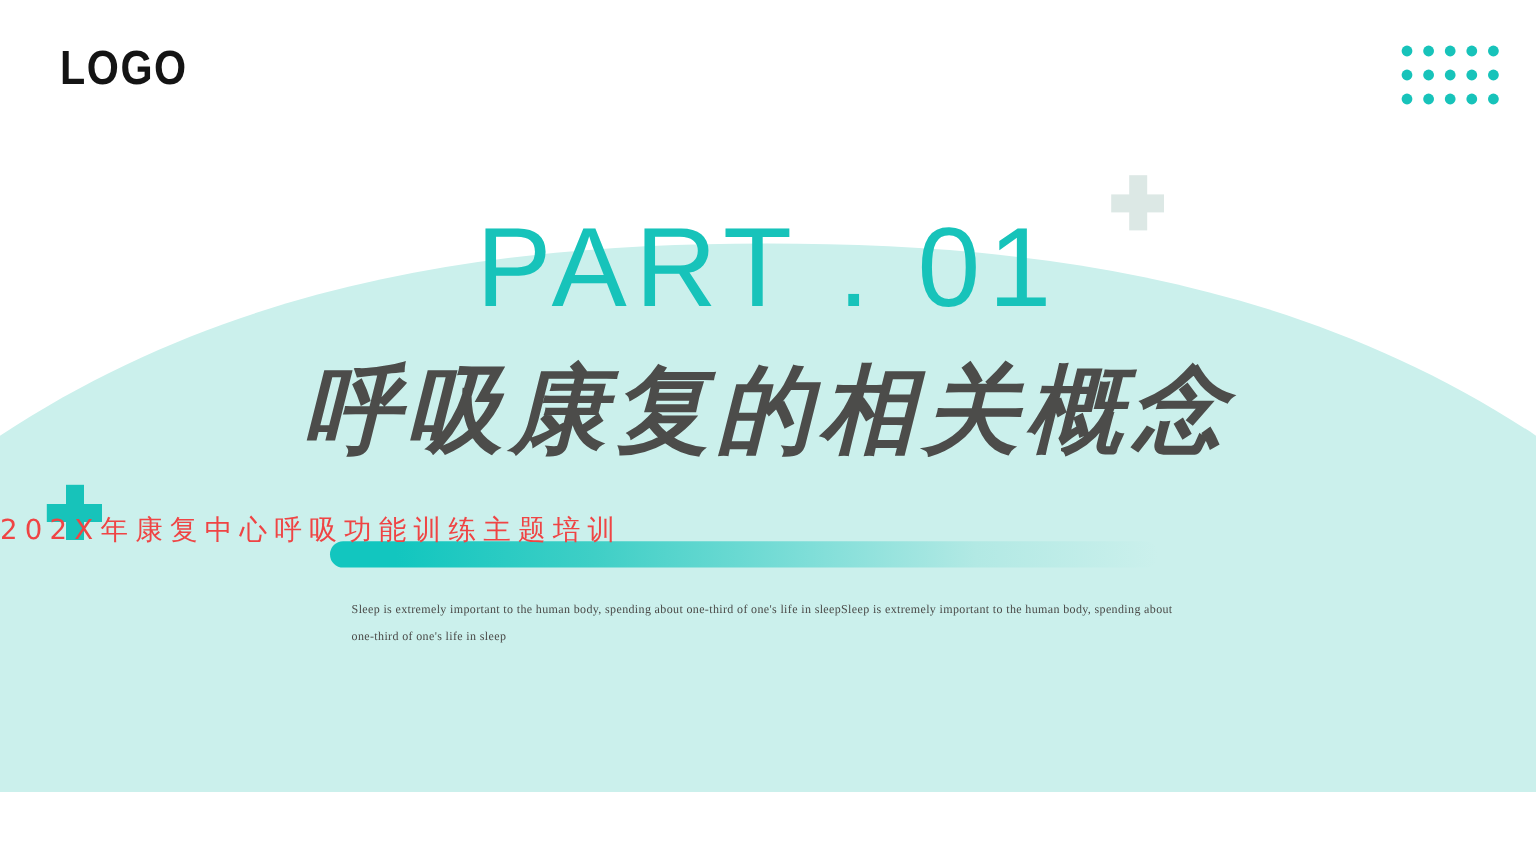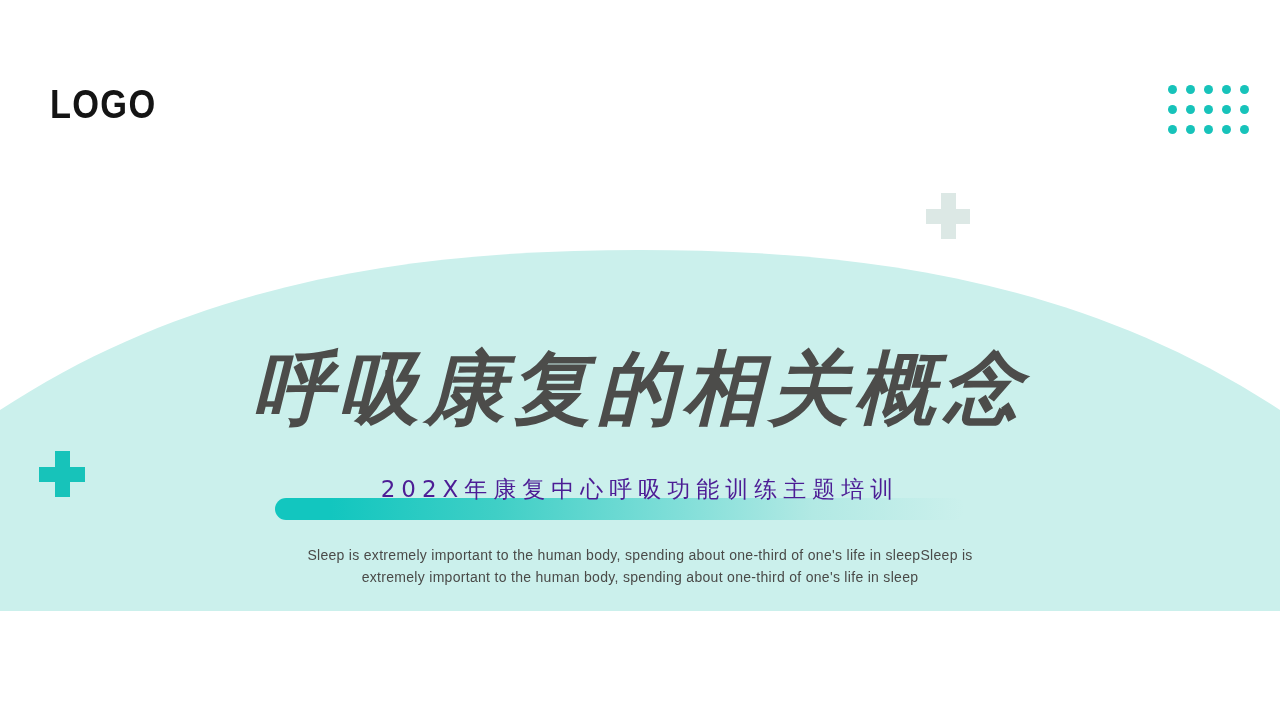--- a/index.html
+++ b/index.html
@@ -6,24 +6,23 @@
     margin: 0;
     padding: 0;
     background: #ffffff;
   }
   body {
     font-family: "Liberation Sans", sans-serif;
   }
   #slide {
     position: relative;
     width: 1280px;
-    height: 564px;
+    height: 660px;
     overflow: hidden;
     background: #ffffff;
-    margin-top: 47px;
   }
 
   
   .arc-layer {
     position: absolute;
     left: 0;
     top: 0;
     width: 1280px;
     height: 720px;
     z-index: 0;
@@ -147,40 +146,39 @@
     width: 690px;
     height: 22px;
     border-radius: 11px;
     z-index: 1;
   }
   .subtitle-text {
     position: absolute;
     left: 0;
     top: 0;
     width: 1280px;
-    text-align: center;
+    text-align: left;
     z-index: 2;
     font-family: "DejaVu Sans", "Liberation Sans", sans-serif;
     font-size: 23px;
     font-weight: 500;
     letter-spacing: 6px;
     line-height: 34px;
-    color: #4c1d95;
+    color: #ef4444;
     white-space: pre;
   }
 
   .body-text {
     position: absolute;
     left: 293px;
     top: 498px;
     width: 694px;
     z-index: 5;
-    text-align: center;
-    font-family: Liberation Sans, sans-serif;
-    font-size: 14px;
+    font-family: Liberation Serif, serif;
+    font-size: 10px;
     line-height: 21.5px;
     letter-spacing: 0.3px;
     color: #4a4a48;
   }
 </style>
 </head>
 <body>
 
 <div id="slide">
 
@@ -212,20 +210,21 @@
 
   <div class="cross cross-left">
     <span class="bar-h" style="background: rgb(23, 195, 186);"></span>
     <span class="bar-v" style="background: rgb(23, 195, 186);"></span>
   </div>
   <div class="cross cross-right">
     <span class="bar-h" style="background: rgb(220, 232, 229);"></span>
     <span class="bar-v" style="background: rgb(220, 232, 229);"></span>
   </div>
 
+  <div class="part-label" style="color: rgb(23, 195, 186);">PART . 01</div>
 
   <div class="main-title" style="color: rgb(76, 76, 74);">呼吸康复的相关概念</div>
 
   <div class="subtitle-wrap">
     <div class="subtitle-bar" style="background: linear-gradient(to right, rgb(18, 198, 191) 0%, rgb(18, 198, 191) 8%, rgb(63, 207, 198) 32%, rgb(127, 222, 216) 58%, rgb(178, 233, 228) 78%, rgb(203, 240, 236) 100%);"></div>
     <div class="subtitle-text">202X年康复中心呼吸功能训练主题培训</div>
   </div>
 
   <div class="body-text">Sleep is extremely important to the human body, spending about one-third of one's life in sleepSleep is extremely important to the human body, spending about one-third of one's life in sleep</div>
 

